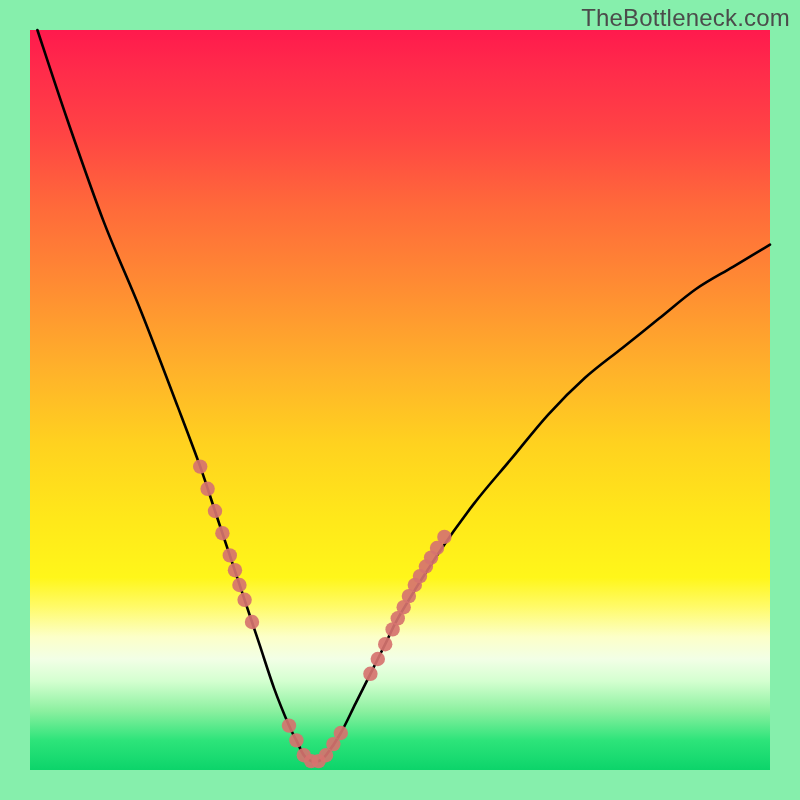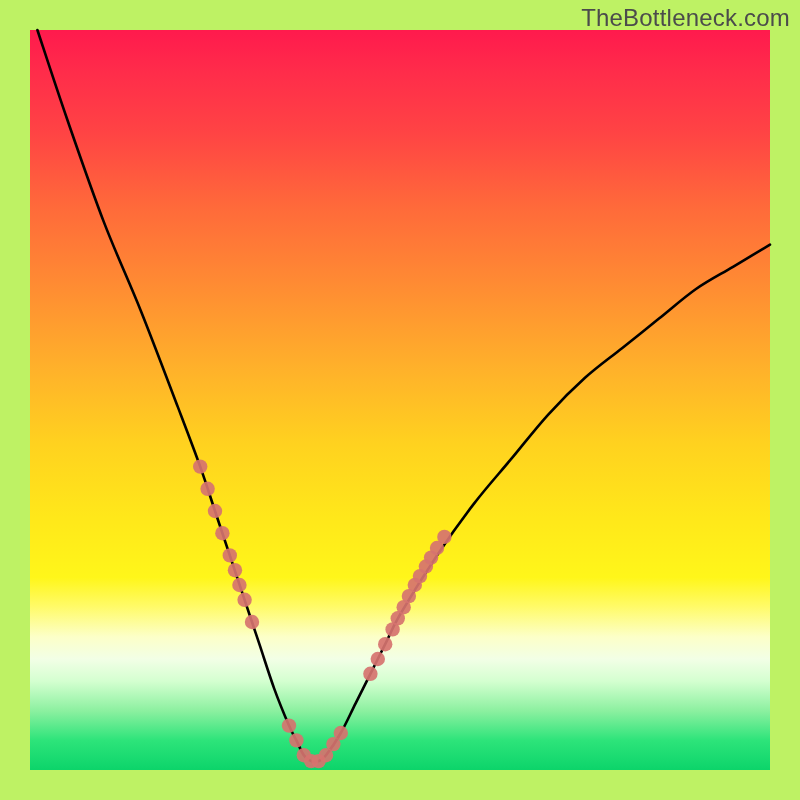--- a/index.html
+++ b/index.html
@@ -10,21 +10,21 @@
     background: #000;
     font-family: Arial, Helvetica, sans-serif;
     overflow: hidden;
   }
   .frame {
     position: absolute;
     left: 0;
     top: 0;
     width: 800px;
     height: 800px;
-    background: #bef264;
+    background: #86efac;
   }
   .plot {
     position: absolute;
     left: 30px;
     top: 30px;
     width: 740px;
     height: 740px;
     
     background: linear-gradient(to bottom,
       #ff1a4d 0%,

